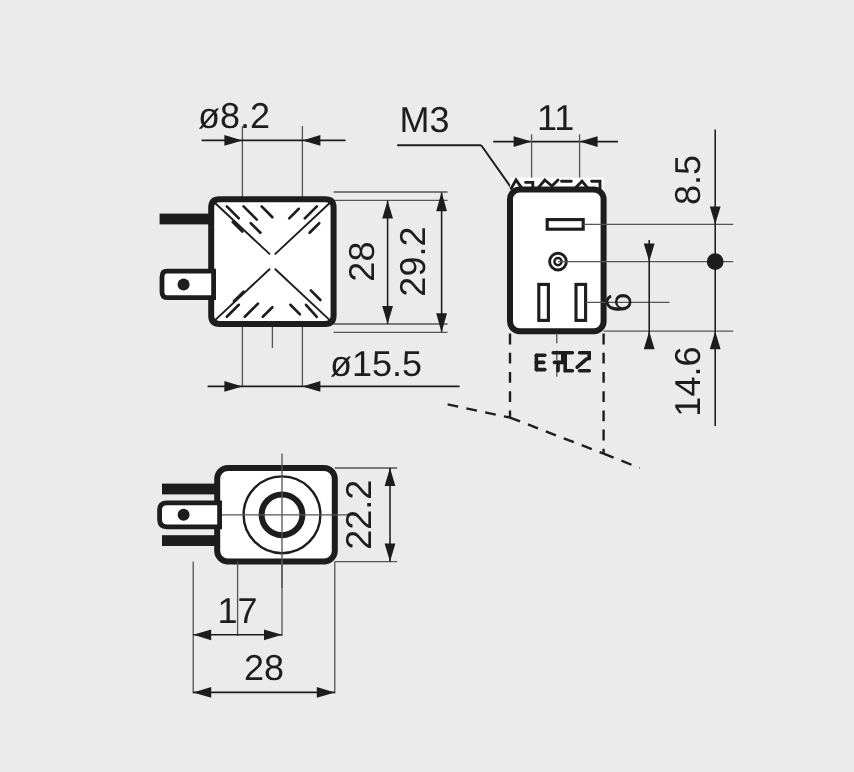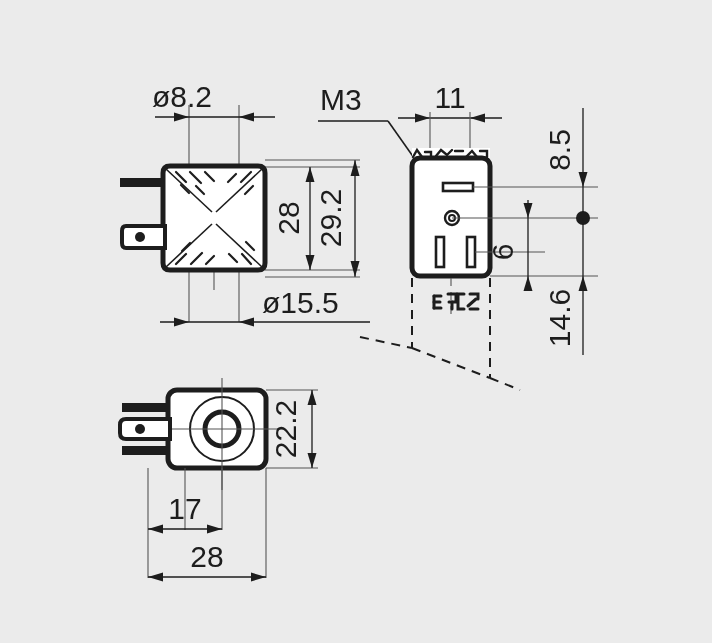--- a/index.html
+++ b/index.html
@@ -9,21 +9,21 @@
   }
   body {
     width: 712px;
     height: 643px;
     position: relative;
     overflow: hidden;
     font-family: "Liberation Sans", sans-serif;
   }
   #drawing-root {
     position: absolute;
-    left: 0; top: 0;
+    left: 13px; top: 0;
     width: 624px;
     height: 643px;
   }
   svg { display: block; }
   .dim-text {
     font-family: "Liberation Sans", sans-serif;
     font-size: 30px;
     fill: #1d1d1d;
   }
 </style>

